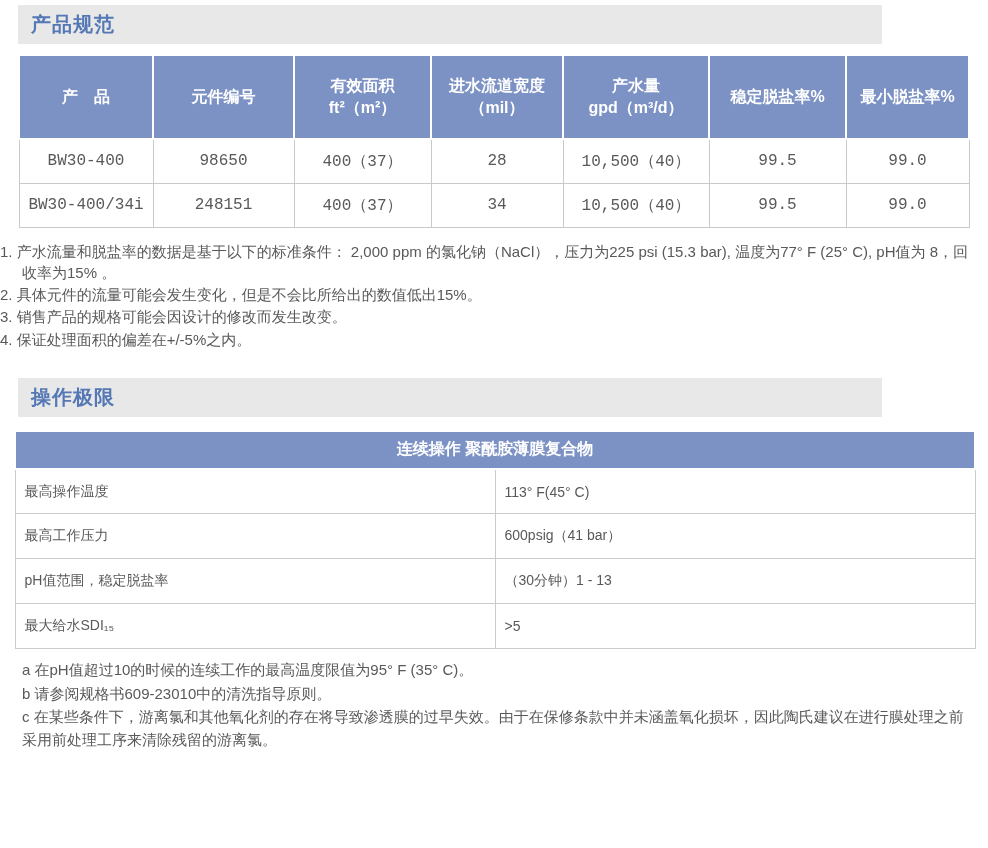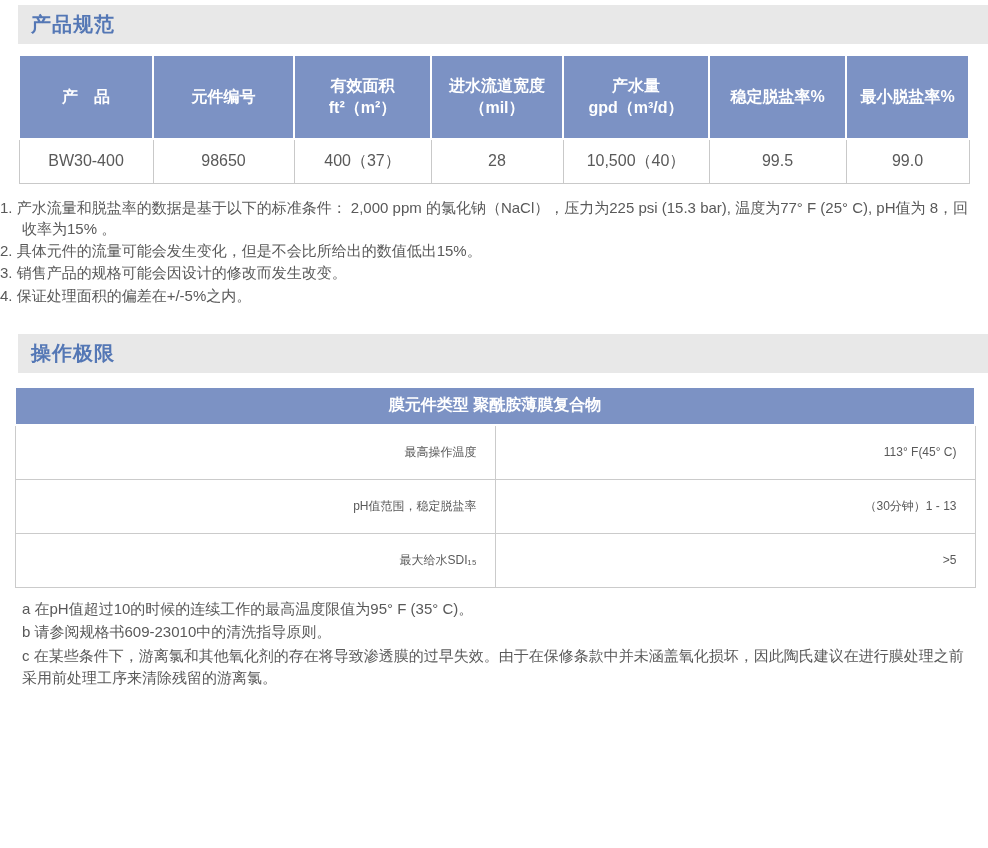--- a/index.html
+++ b/index.html
@@ -9,21 +9,21 @@
     font-family: "Liberation Sans", "DejaVu Sans", sans-serif;
     color: #58595b;
     position: relative;
     overflow: hidden;
   }
   .page { padding-top: 5px; }
 
   
   .section-bar {
     margin-left: 18px;
-    width: 970px;
+    width: 864px;
     background: #e8e8e8;
     padding: 6px 0 6px 13px;
   }
   .section-bar .bar-text {
     color: #5477b5;
     font-size: 20px;
     font-weight: bold;
     letter-spacing: 1px;
   }
 
@@ -50,20 +50,21 @@
   table.spec th .hl2:empty { display: none; }
   table.spec td {
     background: #ffffff;
     color: #595959;
     font-size: 16px;
     text-align: center;
     vertical-align: middle;
     height: 44px;
     border: 1px solid #c9c9c9;
     padding: 2px;
+    font-family: Liberation Mono, monospace;
   }
 
   
   .notes {
     margin: 13px 0 0 0;
     width: 972px;
     font-size: 15px;
     color: #595959;
     line-height: 1.42;
   }
@@ -89,26 +90,26 @@
     font-weight: bold;
     text-align: center;
     vertical-align: middle;
     height: 38px;
     border: 2px solid #ffffff;
     padding: 2px;
   }
   table.limits td {
     background: #ffffff;
     color: #595959;
-    font-size: 12px;
-    text-align: right;
+    font-size: 14px;
+    text-align: left;
     vertical-align: middle;
     height: 45px;
     border: 1px solid #cbcbcb;
-    padding: 18px;
+    padding: 9px;
   }
 
   
   .footnotes {
     margin: 10px 0 12px 22px;
     width: 952px;
     font-size: 15px;
     color: #595959;
     line-height: 1.5;
   }
@@ -164,20 +165,29 @@
     <tbody>
       <tr>
         <td>BW30-400</td>
         <td>98650</td>
         <td>400（37）</td>
         <td>28</td>
         <td>10,500（40）</td>
         <td>99.5</td>
         <td>99.0</td>
       </tr>
+      <tr>
+        <td>BW30-400/34i</td>
+        <td>248151</td>
+        <td>400（37）</td>
+        <td>34</td>
+        <td>10,500（40）</td>
+        <td>99.5</td>
+        <td>99.0</td>
+      </tr>
     </tbody>
   </table>
 
   <div class="notes">
     <div class="note-item">1. 产水流量和脱盐率的数据是基于以下的标准条件： 2,000 ppm 的氯化钠（NaCl），压力为225 psi (15.3 bar), 温度为77° F (25° C), pH值为 8，回收率为15% 。</div>
     <div class="note-item">2. 具体元件的流量可能会发生变化，但是不会比所给出的数值低出15%。</div>
     <div class="note-item">3. 销售产品的规格可能会因设计的修改而发生改变。</div>
     <div class="note-item">4. 保证处理面积的偏差在+/-5%之内。</div>
   </div>
 
@@ -185,27 +195,31 @@
     <span class="bar-text">操作极限</span>
   </div>
 
   <table class="limits">
     <colgroup>
         <col style="width:480px">
         <col style="width:480px">
       </colgroup>
     <thead>
       <tr>
-        <th colspan="2">膜元件类型 聚酰胺薄膜复合物</th>
+        <th colspan="2">连续操作 聚酰胺薄膜复合物</th>
       </tr>
     </thead>
     <tbody>
       <tr>
         <td>最高操作温度</td>
         <td>113° F(45° C)</td>
+      </tr>
+      <tr>
+        <td>最高工作压力</td>
+        <td>600psig（41 bar）</td>
       </tr>
       <tr>
         <td>pH值范围，稳定脱盐率</td>
         <td>（30分钟）1 - 13</td>
       </tr>
       <tr>
         <td>最大给水SDI₁₅</td>
         <td>&gt;5</td>
       </tr>
     </tbody>

